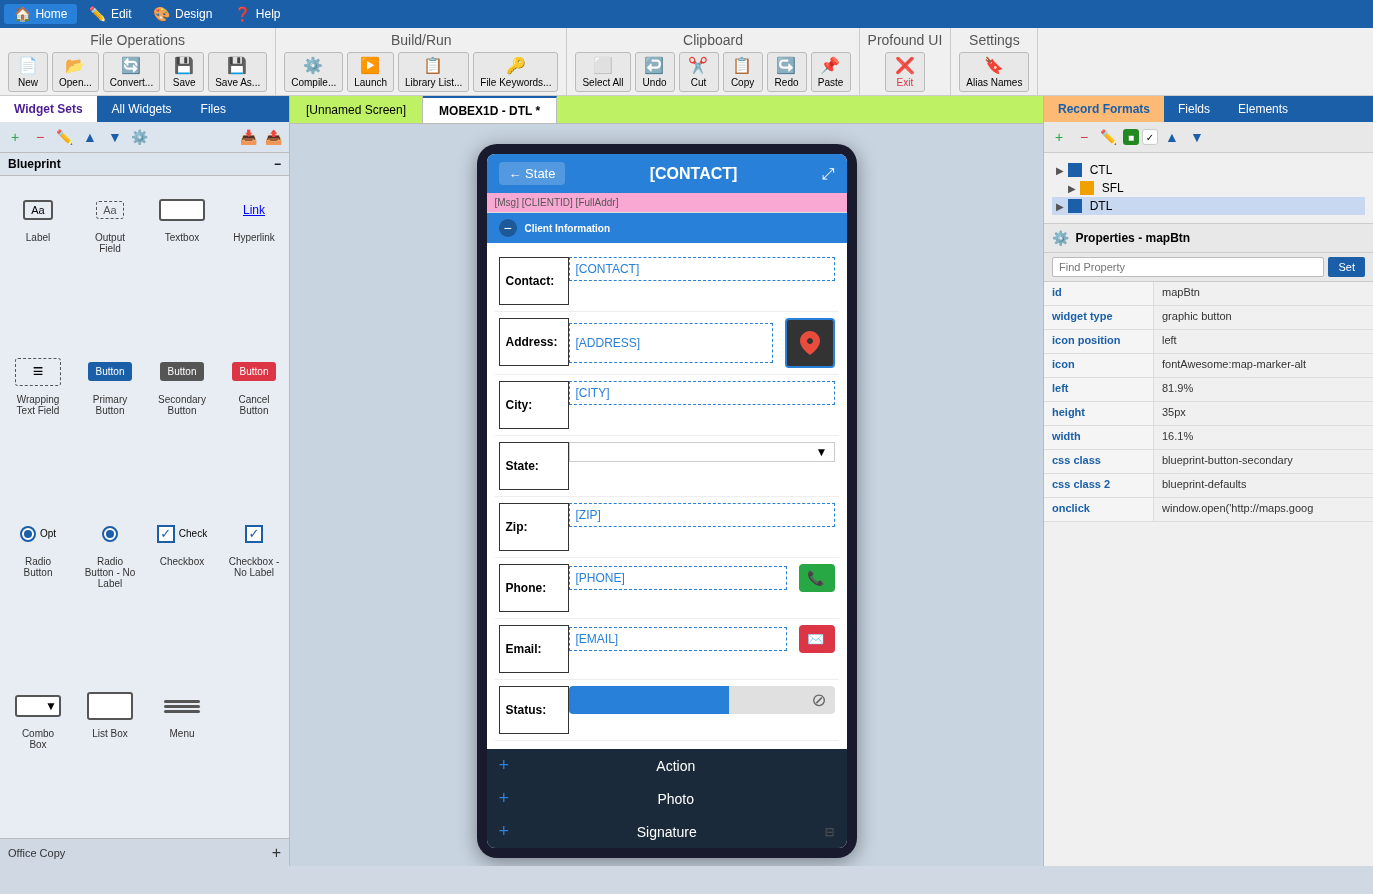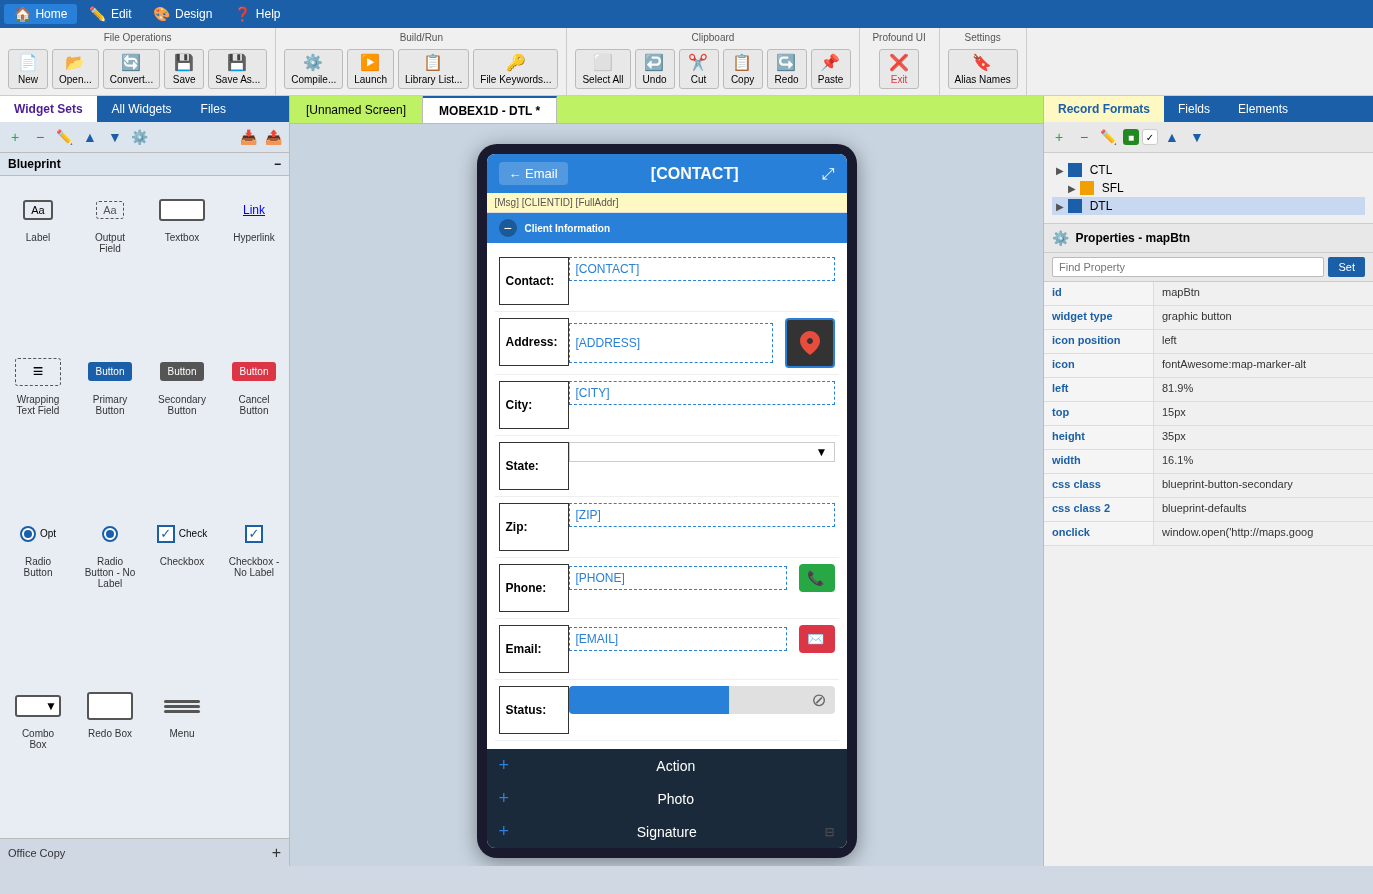--- a/index.html
+++ b/index.html
@@ -37,21 +37,21 @@
     }
     .toolbar-group {
       display: flex;
       flex-direction: column;
       align-items: center;
       border-right: 1px solid #ccc;
       padding: 4px 8px;
       min-width: 80px;
     }
     .toolbar-group-label {
-      font-size: 10px;
+      font-size: 14px;
       color: #555;
       margin-bottom: 4px;
       text-align: right;
     }
     .toolbar-buttons {
       display: flex;
       gap: 4px;
       flex-wrap: wrap;
       justify-content: center;
       flex: 1;
@@ -261,21 +261,21 @@
     .mobile-title {
       color: white;
       font-weight: bold;
       font-size: 16px;
       flex: 1;
       text-align: center;
     }
     .mobile-expand { color: white; font-size: 16px; cursor: pointer; }
 
     .mobile-placeholder-bar {
-      background: #fef9c3;
+      background: #f9a8d4;
       padding: 4px 8px;
       font-size: 10px;
       color: #555;
       border-bottom: 1px solid #ddd;
     }
 
     .mobile-section-header {
       background: #2980d9;
       padding: 6px 12px;
       display: flex;
@@ -435,21 +435,21 @@
     .right-tabs {
       display: flex;
       background: #1a5fa8;
     }
     .right-tab {
       padding: 6px 14px;
       color: white;
       font-size: 12px;
       cursor: pointer;
     }
-    .right-tab.active { background: #fef9c3; color: #1a5fa8; font-weight: bold; }
+    .right-tab.active { background: #fdba74; color: #1a5fa8; font-weight: bold; }
 
     .right-toolbar {
       display: flex;
       align-items: center;
       padding: 4px;
       gap: 3px;
       background: #e8e8e8;
       border-bottom: 1px solid #ccc;
     }
 
@@ -824,21 +824,21 @@
               <span>▼</span>
             </div>
         </div>
         <div class="widget-label">Combo Box</div>
       </div>
 
       <div class="widget-item">
         <div class="widget-icon">
           <div class="wi-listbox"></div>
         </div>
-        <div class="widget-label">Redo Box</div>
+        <div class="widget-label">List Box</div>
       </div>
 
       <div class="widget-item">
         <div class="widget-icon" style="justify-content:center;align-items:center;display:flex;">
           <div class="wi-menu">
             <div class="wi-menu-line"></div>
             <div class="wi-menu-line"></div>
             <div class="wi-menu-line"></div>
           </div>
         </div>
@@ -856,21 +856,21 @@
     <div class="screen-tabs">
       <div class="screen-tab">[Unnamed Screen]</div>
       <div class="screen-tab active">MOBEX1D - DTL *</div>
     </div>
 
     <div class="canvas-area">
       <div class="mobile-mockup">
         <div class="mobile-screen">
 
           <div class="mobile-header">
-            <button class="mobile-back-btn">← Email</button>
+            <button class="mobile-back-btn">← State</button>
             <div class="mobile-title">[CONTACT]</div>
             <span class="mobile-expand">⤢</span>
           </div>
 
           <div class="mobile-placeholder-bar">[Msg]  [CLIENTID]  [FullAddr]</div>
 
           <div class="mobile-section-header">
             <div class="mobile-section-minus">−</div>
             <div class="mobile-section-title">Client Information</div>
           </div>
@@ -1018,24 +1018,20 @@
       </div>
       <div class="prop-row">
         <div class="prop-key">icon</div>
         <div class="prop-val">fontAwesome:map-marker-alt</div>
       </div>
       <div class="prop-row">
         <div class="prop-key">left</div>
         <div class="prop-val">81.9%</div>
       </div>
       <div class="prop-row">
-        <div class="prop-key">top</div>
-        <div class="prop-val">15px</div>
-      </div>
-      <div class="prop-row">
         <div class="prop-key">height</div>
         <div class="prop-val">35px</div>
       </div>
       <div class="prop-row">
         <div class="prop-key">width</div>
         <div class="prop-val">16.1%</div>
       </div>
       <div class="prop-row">
         <div class="prop-key">css class</div>
         <div class="prop-val">blueprint-button-secondary</div>

